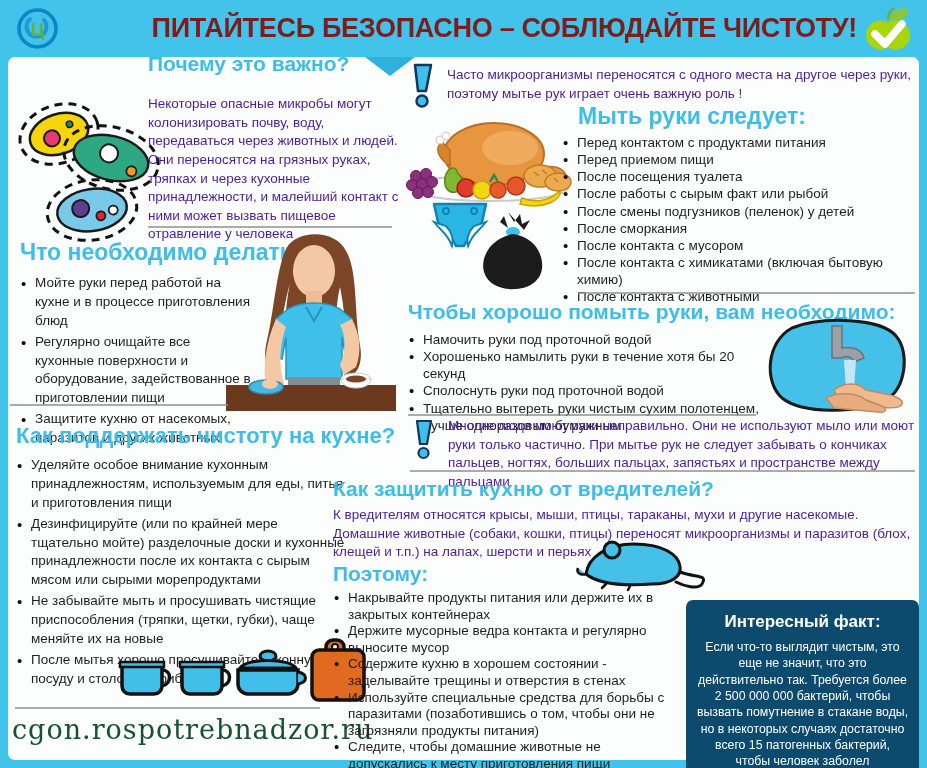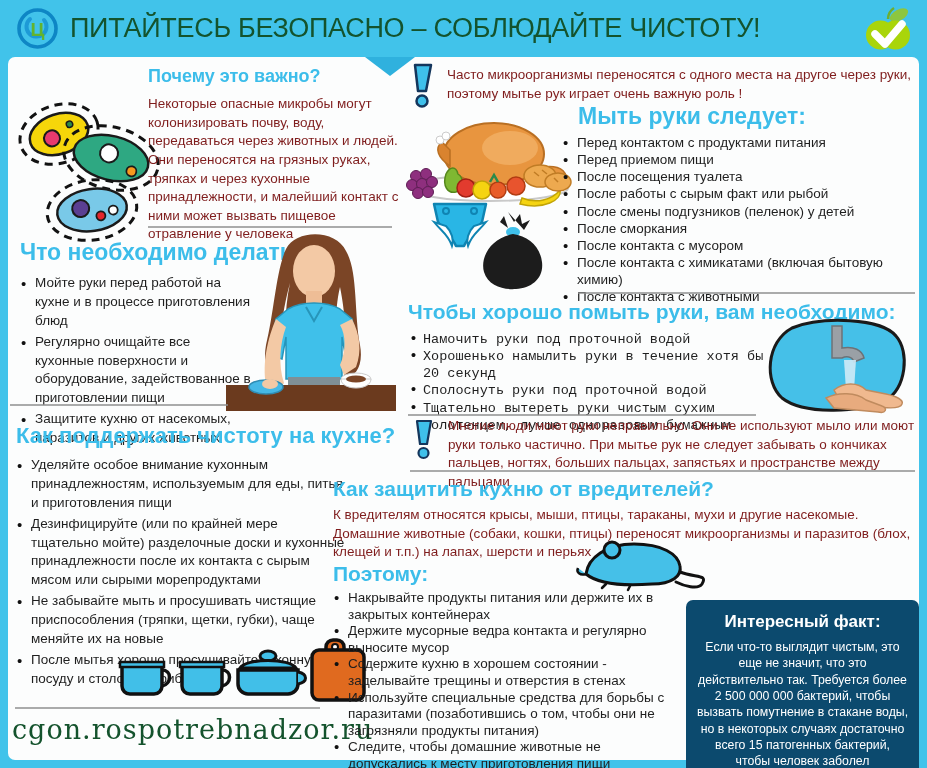--- a/index.html
+++ b/index.html
@@ -1,27 +1,27 @@
 <!DOCTYPE html>
 <html lang="ru"><head>
 <meta charset="utf-8">
 <style>
   * { margin:0; padding:0; box-sizing:border-box; }
   body { font-family:"Liberation Sans", sans-serif; background:#888; }
   .page { position:relative; width:927px; height:768px; background:#41c3ea; overflow:hidden; margin:0 auto; }
   .sheet { position:absolute; left:8px; top:57px; width:911px; height:703px; background:#fcfdfd; border-radius:7px; }
   .notch { position:absolute; left:365px; top:57px; width:0; height:0;
            border-left:25px solid transparent; border-right:25px solid transparent; border-top:19px solid #2fb1de; }
-  .header-title { position:absolute; left:70px; right:70px; top:13px; text-align:left;
-                  color:#14532d; font-size:27px; font-weight:normal; letter-spacing:-0.3px; white-space:nowrap; }
+  .header-title { position:absolute; left:70px; right:70px; top:13px; text-align:right;
+                  color:#7f1d1d; font-size:27px; font-weight:bold; letter-spacing:-0.3px; white-space:nowrap; }
   .logo { position:absolute; left:16px; top:7px; }
   .apple { position:absolute; right:10px; top:3px; }
 
   .h-cyan { position:absolute; color:#3cbdea; font-weight:bold; white-space:nowrap; }
-  .body-text { position:absolute; color:#7f1d1d; font-size:13.5px; line-height:1.38; }
+  .body-text { position:absolute; color:#4c1d95; font-size:13.5px; line-height:1.38; }
   .sep { position:absolute; height:1.5px; background:#8f8f8f; opacity:.75; }
 
   ul.blist { list-style:none; position:absolute; color:#1f1f1f; font-size:13.5px; }
   ul.blist li { position:relative; padding-left:15px; }
   ul.blist li::before { content:"\2022"; position:absolute; left:1px; top:-1px; font-size:15px; color:#111; }
 
   .list-tight { line-height:1.27; }
   .list-mid   { line-height:1.4; }
   .list-mid li { margin-bottom:2px; }
   .list-dense { line-height:1.23; }
@@ -76,21 +76,21 @@
 
     <g transform="rotate(-8 78 124)">
       <ellipse cx="78" cy="124" rx="45" ry="30" fill="none" stroke="#121212" stroke-width="3" stroke-dasharray="8 6"></ellipse>
       <ellipse cx="78" cy="124" rx="35" ry="21" fill="#79c9e8" stroke="#1a1a1a" stroke-width="2.5"></ellipse>
       <circle cx="67" cy="121" r="8.5" fill="#5b3f92" stroke="#1a1a1a" stroke-width="2"></circle>
       <circle cx="86" cy="131" r="4.5" fill="#e3262c" stroke="#1a1a1a" stroke-width="1.8"></circle>
       <circle cx="99" cy="127" r="4.5" fill="#ffffff" stroke="#1a1a1a" stroke-width="1.8"></circle>
     </g>
   </svg>
 
-  <div class="h-cyan" style="left:148px; top:66px; font-size:18px;">Почему это важно?</div>
+  <div class="h-cyan" style="left:148px; top:52px; font-size:21px;">Почему это важно?</div>
   <div class="body-text" style="left:148px; top:95px; width:254px;">Некоторые опасные микробы могут колонизировать почву, воду, передаваться через животных и людей. Они переносятся на грязных руках, тряпках и через кухонные принадлежности, и малейший контакт с ними может вызвать пищевое отравление у человека</div>
   <div class="sep" style="left:148px; top:226px; width:244px;"></div>
 
   <div class="h-cyan" style="left:20px; top:239px; font-size:23px;">Что необходимо делать?</div>
   <ul class="blist list-mid" style="left:20px; top:274px; width:232px;">
     <li>Мойте руки перед работой на кухне и в процессе приготовления блюд</li>
     <li>Регулярно очищайте все кухонные поверхности и оборудование, задействованное в приготовлении пищи</li>
     <li>Защитите кухню от насекомых, паразитов и других животных</li>
   </ul>
 
@@ -217,21 +217,21 @@
   <svg width="70" height="82" viewBox="0 0 70 82" style="left:478px; top:210px;">
     <path d="M30 2 l6 10 l6 -8 l2 10 l8 -4 l-6 10 z" fill="#1c1c1c"></path>
     <path d="M26 6 l4 12 l-8 -6 z" fill="#1c1c1c"></path>
     <ellipse cx="35" cy="22" rx="7" ry="5" fill="#3fc0ea"></ellipse>
     <path d="M35 24 C12 28 2 48 6 62 C10 76 26 80 38 79 C54 78 66 68 64 52 C62 36 50 26 35 24 Z" fill="#1c1c1c"></path>
   </svg>
 
   <div class="sep" style="left:578px; top:292px; width:337px;"></div>
 
   <div class="h-cyan" style="left:408px; top:300px; font-size:21px;">Чтобы хорошо помыть руки, вам необходимо:</div>
-  <ul class="blist list-tight" style="left:408px; top:331px; width:368px;font-family:Liberation Mono, monospace;">
+  <ul class="blist list-tight" style="left:408px; top:331px; width:368px;">
     <li>Намочить руки под проточной водой</li>
     <li>Хорошенько намылить руки в течение хотя бы 20 секунд</li>
     <li>Сполоснуть руки под проточной водой</li>
     <li>Тщательно вытереть руки чистым сухим полотенцем, лучше одноразовым бумажным</li>
   </ul>
 
   <svg width="154" height="98" viewBox="0 0 154 98" style="left:762px; top:318px;">
     <path d="M30 10 C60 -2 120 0 134 18 C148 34 144 70 124 82 C96 96 40 96 20 80 C2 64 4 24 30 10 Z" fill="#45c0e8" stroke="#1a1a1a" stroke-width="3"></path>
     <path d="M70 8 l10 0 l0 22 c12 -2 20 2 22 10 l-10 4 c-2 -6 -8 -6 -12 -4 l-10 0 Z" fill="#9aa0a6" stroke="#6d7277" stroke-width="1.5"></path>
     <path d="M82 42 l12 0 l-2 30 l-8 0 Z" fill="#cfeaf6" opacity="0.9"></path>

